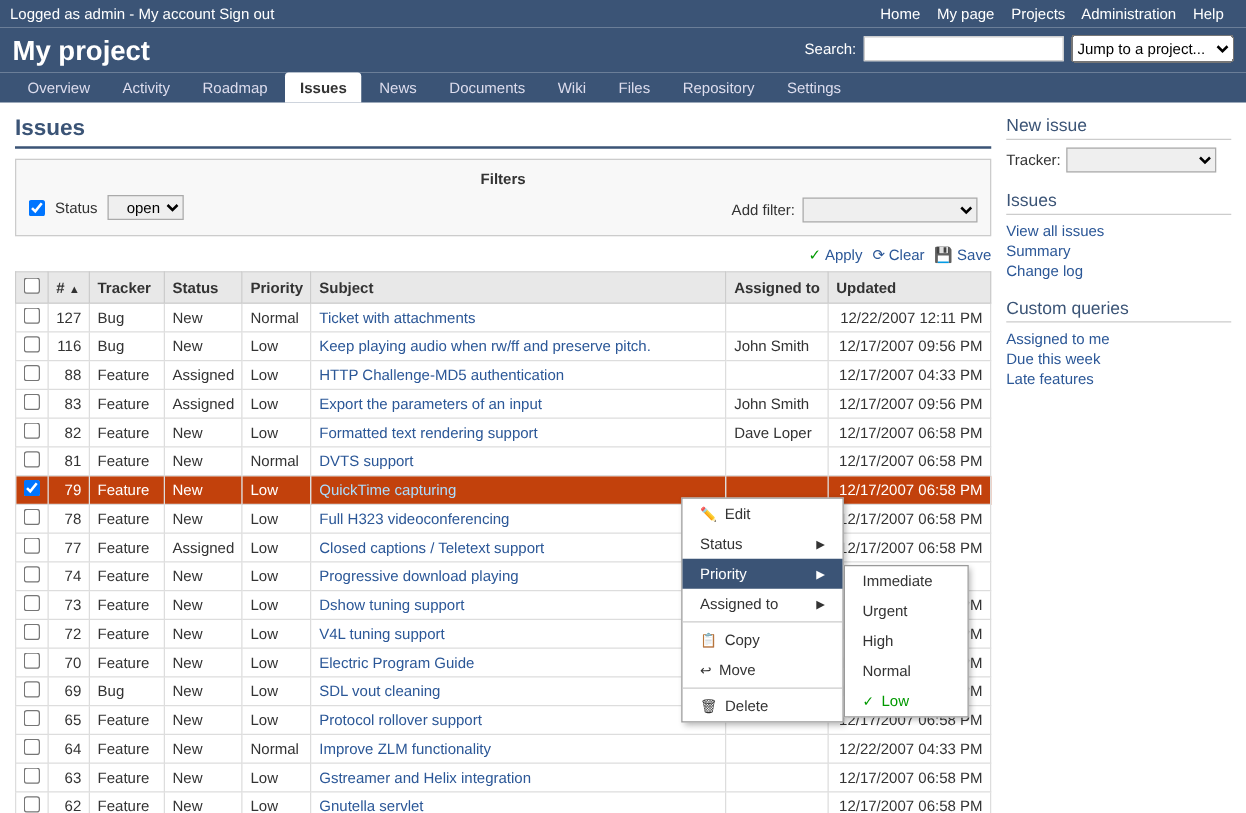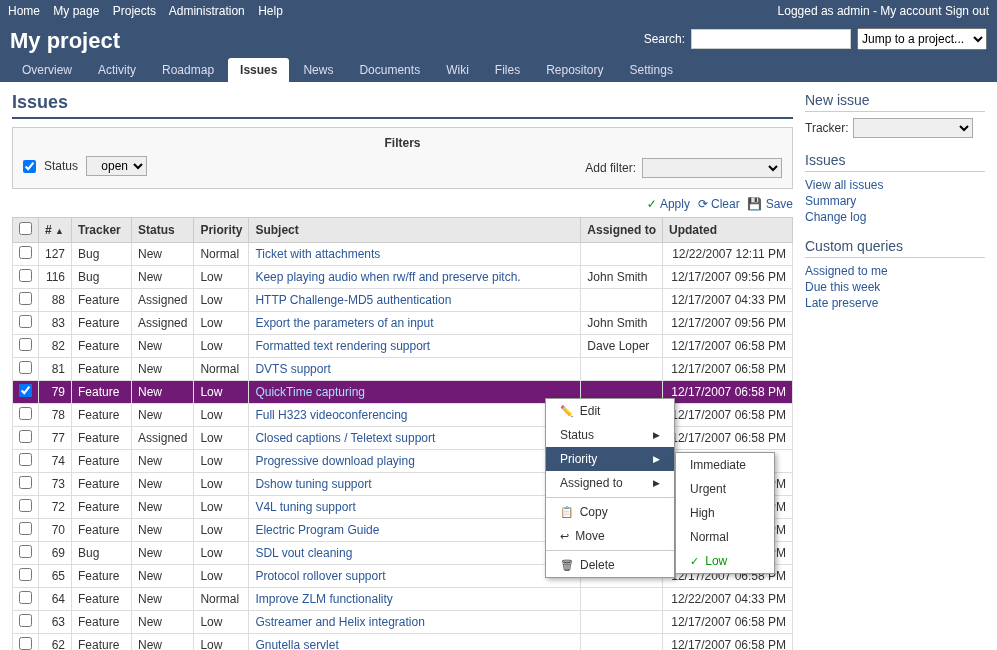--- a/index.html
+++ b/index.html
@@ -41,21 +41,21 @@
 
     
     #action-bar { display: flex; justify-content: flex-end; align-items: center; gap: 8px; margin-bottom: 6px; font-size: 12px; }
     .action-btn { color: #2b5797; text-decoration: none; cursor: pointer; font-size: 12px; display: flex; align-items: center; gap: 3px; }
 
     
     #issues-table { width: 100%; border-collapse: collapse; font-size: 12px; }
     #issues-table th { background: #e8e8e8; border: 1px solid #ccc; padding: 4px 6px; text-align: left; white-space: nowrap; }
     #issues-table th.sortable { cursor: pointer; }
     #issues-table td { border: 1px solid #ddd; padding: 3px 6px; white-space: nowrap; }
-    #issues-table tr.selected { background: #701a75; color: #fff; }
+    #issues-table tr.selected { background: #c2410c; color: #fff; }
     #issues-table tr.selected td { color: #fff; }
     #issues-table tr.selected a { color: #adf; }
     .row-check { width: 16px; }
     .col-id { width: 30px; text-align: right; }
     .col-tracker { width: 60px; }
     .col-status { width: 60px; }
     .col-priority { width: 55px; }
     .col-subject { }
     .col-assigned { width: 80px; }
     .col-updated { width: 130px; text-align: right; }
@@ -79,29 +79,29 @@
     #sidebar .sidebar-section { margin-bottom: 14px; }
     #sidebar .sidebar-label { font-size: 12px; margin-bottom: 4px; display: flex; align-items: center; gap: 4px; }
     #sidebar select { font-size: 12px; height: 20px; border: 1px solid #aaa; width: 120px; }
     #sidebar a { color: #2b5797; text-decoration: none; font-size: 12px; display: block; margin-bottom: 2px; }
     #sidebar .sidebar-sub { margin-left: 0; }
   </style>
 </head>
 <body>
 
 <div id="top-nav">
+  <div id="top-nav-right">
+    <span>Logged as admin - My account  Sign out</span>
+  </div>
   <div id="top-nav-left">
     <a href="#">Home</a>
     <a href="#">My page</a>
     <a href="#">Projects</a>
     <a href="#">Administration</a>
     <a href="#">Help</a>
-  </div>
-  <div id="top-nav-right">
-    <span>Logged as admin - My account  Sign out</span>
   </div>
 </div>
 
 <div id="header">
   <div id="project-title">My project</div>
   <div id="search-bar">
     <label>Search:</label>
     <input type="text" id="search-input" style="width: 160px; height: 20px; font-size: 12px;">
     <select style="height:22px;font-size:12px;min-width:130px;">
       <option>Jump to a project...</option>
@@ -451,21 +451,21 @@
         <a href="#">View all issues</a>
         <a href="#">Summary</a>
         <a href="#">Change log</a>
       </div>
     </div>
     <div class="sidebar-section">
       <h3>Custom queries</h3>
       <div class="sidebar-sub">
         <a href="#">Assigned to me</a>
         <a href="#">Due this week</a>
-        <a href="#">Late preserve</a>
+        <a href="#">Late features</a>
       </div>
     </div>
   </div>
 </div>
 
 <div id="context-menu">
   <div class="menu-item">
     <span style="font-size:11px;">✏️</span>
     <span>Edit</span>
   </div>

